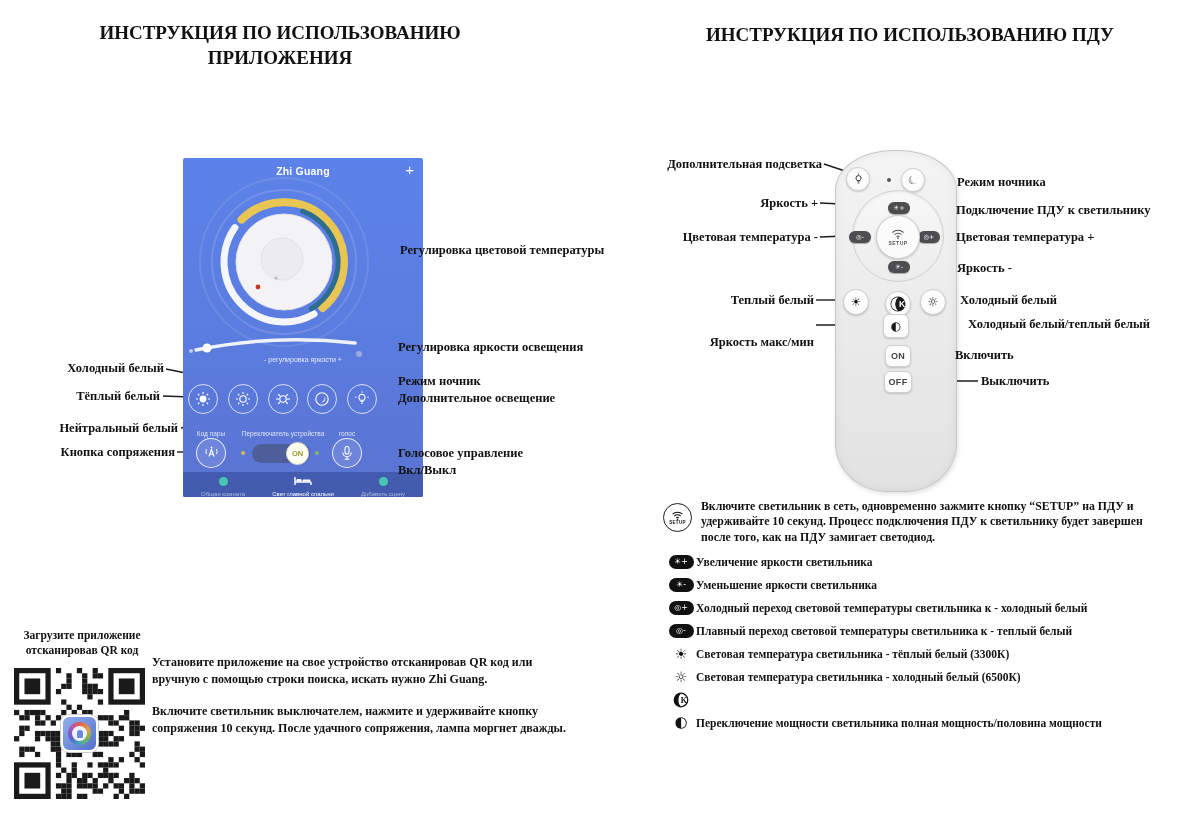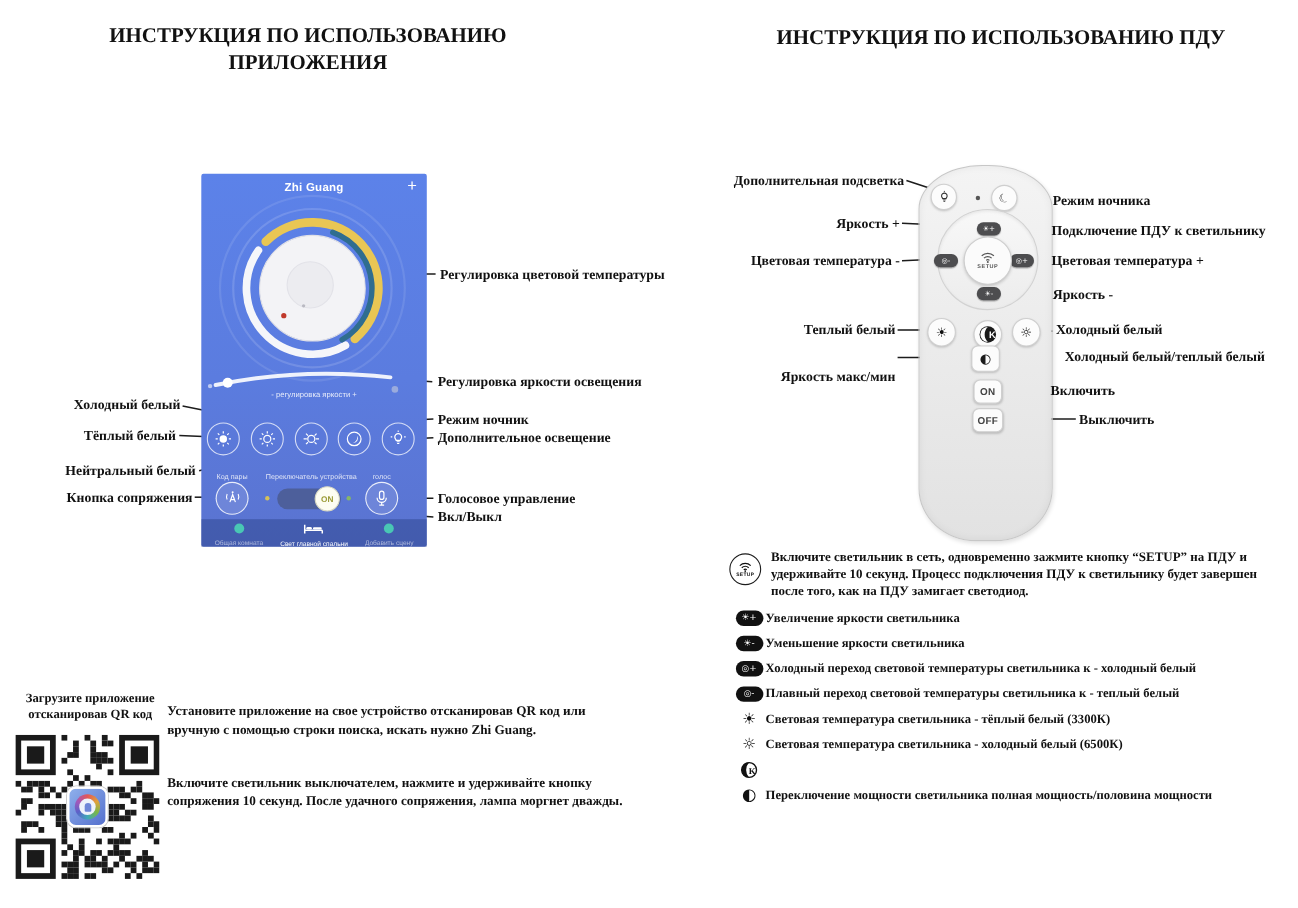--- a/index.html
+++ b/index.html
@@ -11,21 +11,21 @@
   #title-left  { left:60px;  top:20px; width:440px; line-height:25px; }
   #title-right { left:650px; top:24px; width:520px; }
 
   .callout { position:absolute; font-weight:700; font-size:12.5px; color:#111; white-space:nowrap; }
   .callout.r { text-align:right; }
 
   .lines { position:absolute; left:0; top:0; width:1180px; height:825px; pointer-events:none; }
   .lines line { stroke:#1c1c1c; stroke-width:1.4; }
 
   
-  #phone { position:absolute; left:183px; top:158px; width:205px; height:339px;
+  #phone { position:absolute; left:183px; top:158px; width:240px; height:339px;
            background:linear-gradient(180deg,#5c82e9 0%,#5b7cdf 55%,#5a73d0 100%);
            border-radius:2px; font-family:"Liberation Sans", sans-serif; }
   #phone .hdr { position:absolute; top:7px; left:0; width:100%; text-align:center;
                 color:#fff; font-weight:700; font-size:10.5px; letter-spacing:.2px; }
   #phone .plus { position:absolute; top:3px; right:9px; color:#fff; font-size:15px; font-weight:400; }
   #dial-svg { position:absolute; left:0; top:0; }
   .slider-label { position:absolute; top:198px; left:0; width:100%; text-align:center;
                   color:rgba(255,255,255,.85); font-size:7px; }
   .app-ic { position:absolute; width:30px; height:30px; border-radius:50%;
             border:1px solid rgba(255,255,255,.75); display:flex; align-items:center; justify-content:center; }
@@ -587,16 +587,16 @@
       </svg>
     <div id="qr-logo">
       <span class="ring">
           <span class="inner">
             <span class="bulb"></span>
           </span>
         </span>
     </div>
   </div>
 
-  <div class="para" style="top:638px;width:418px;">Установите приложение на свое устройство отсканировав QR код или вручную с помощью строки поиска, искать нужно Zhi Guang.</div>
+  <div class="para" style="top:654px;width:418px;">Установите приложение на свое устройство отсканировав QR код или вручную с помощью строки поиска, искать нужно Zhi Guang.</div>
   <div class="para" style="top:703px;width:448px;">Включите светильник выключателем, нажмите и удерживайте кнопку сопряжения 10 секунд. После удачного сопряжения, лампа моргнет дважды.</div>
 
 </div>
 
 </body></html>

